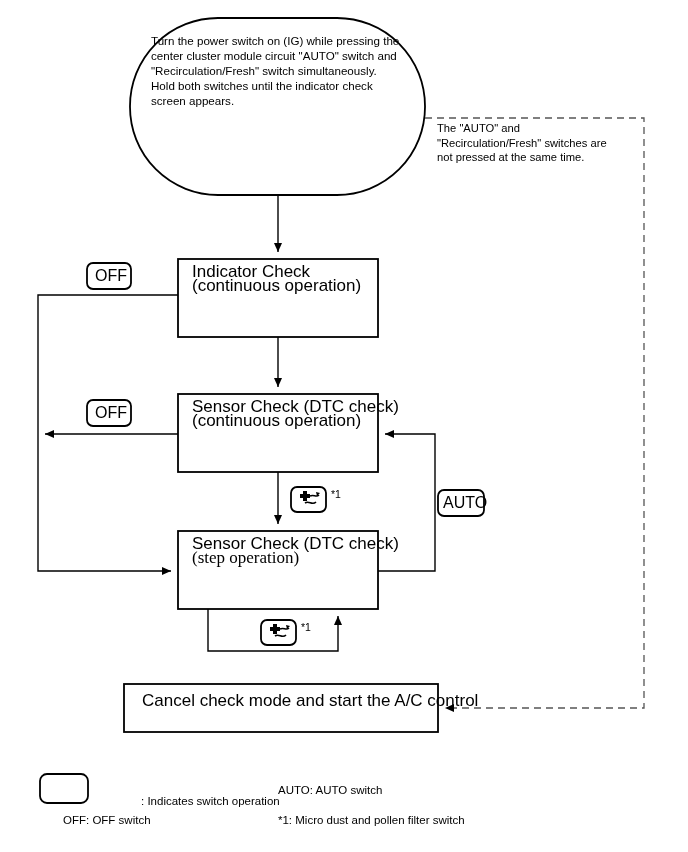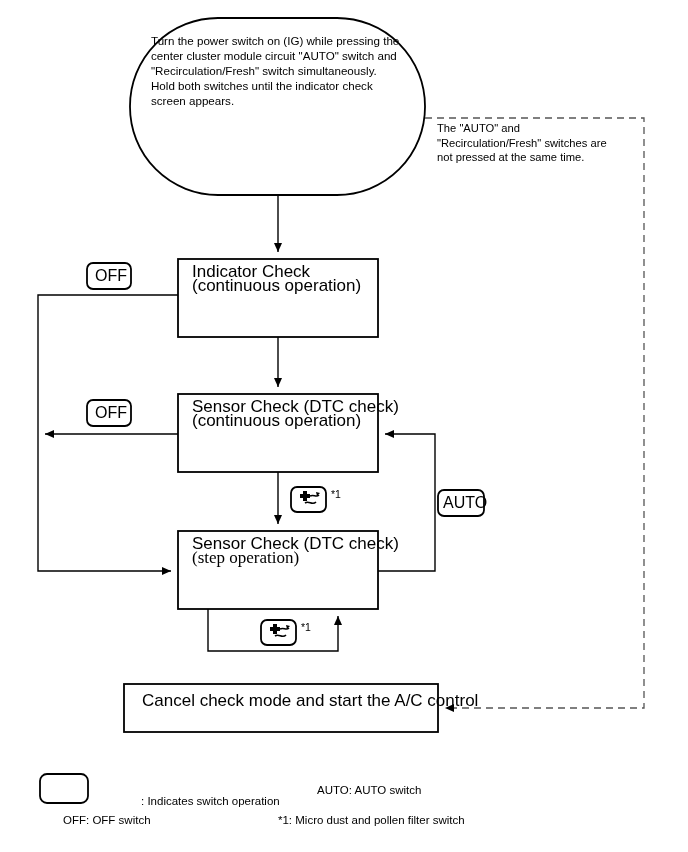--- a/index.html
+++ b/index.html
@@ -103,16 +103,16 @@
 
   <div class="txt txt-badge" style="left:95px; top:269px;">OFF</div>
   <div class="txt txt-badge" style="left:95px; top:406px;">OFF</div>
   <div class="txt txt-badge" style="left:443px; top:496px;">AUTO</div>
 
   <div class="txt sup" style="left:331px; top:487px;">*1</div>
   <div class="txt sup" style="left:301px; top:620px;">*1</div>
 
   <div class="txt txt-legend" style="left:97px; top:794px;margin-left:44px;">: Indicates switch operation</div>
   <div class="txt txt-legend" style="left:63px; top:813px;">OFF: OFF switch</div>
-  <div class="txt txt-legend" style="left:278px; top:783px;margin-left:39px;">AUTO: AUTO switch</div>
+  <div class="txt txt-legend" style="left:278px; top:783px;">AUTO: AUTO switch</div>
   <div class="txt txt-legend" style="left:278px; top:813px;">*1: Micro dust and pollen filter switch</div>
 
 </div>
 
 </body></html>

